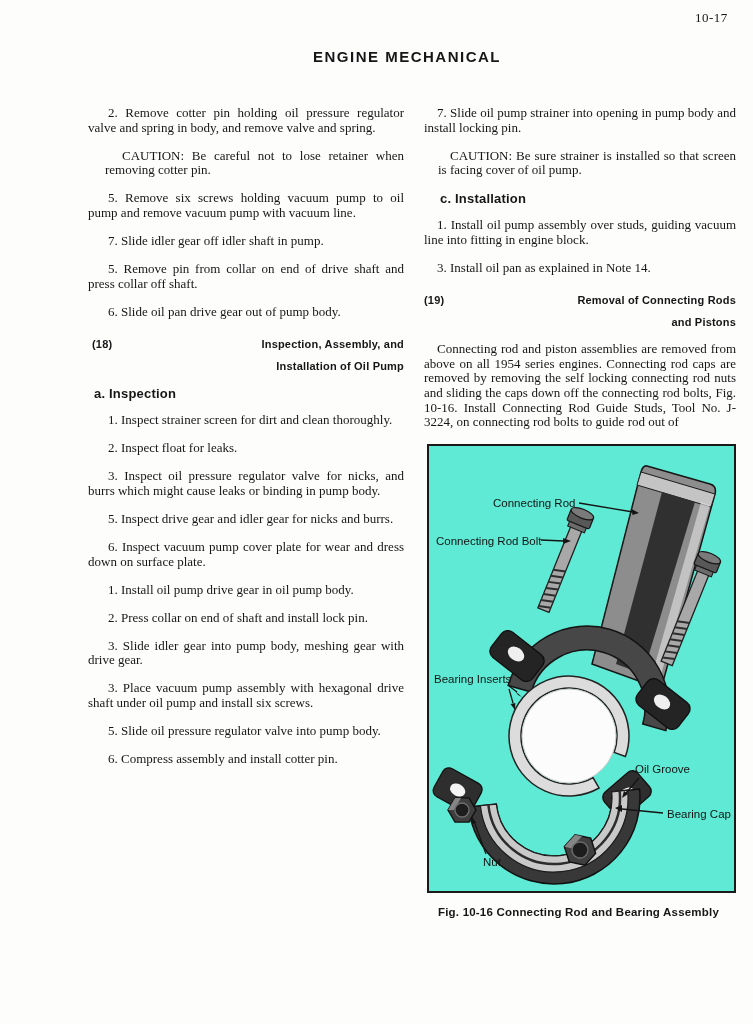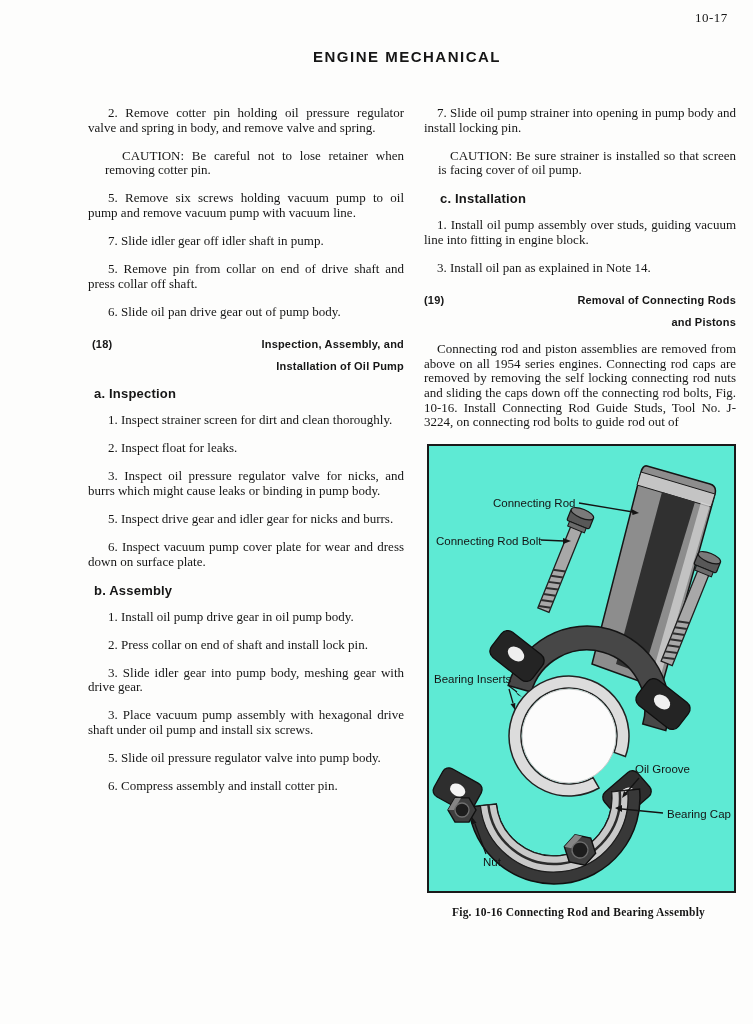--- a/index.html
+++ b/index.html
@@ -40,21 +40,21 @@
     font-family:"Liberation Sans", sans-serif;font-weight:bold;
     font-size:13px;line-height:15px;margin:2px 0 12px 6px;letter-spacing:.2px;
   }
   .col-right .h3{margin-left:16px;}
   .figure-box{
     margin:14px 0 0 3px;width:305px;height:445px;
     border:2px solid #1a1a1a;background:#5eead4;box-sizing:content-box;
   }
   .fig-caption{
     margin-top:13px;width:309px;text-align:center;
-    font-family:Liberation Serif, serif;font-weight:bold;
+    font-family:Liberation Sans, sans-serif;font-weight:bold;
     font-size:11.5px;letter-spacing:.2px;
   }
   svg text{
     font-family:"Liberation Sans", sans-serif;font-size:11.5px;fill:#141414;
   }
 </style>
 </head>
 <body>
 
 <div class="page-number">10-17</div>
@@ -74,21 +74,20 @@
     <span class="h2line">Installation of Oil Pump</span>
   </div>
 
   <div class="h3">a. Inspection</div>
   <p class="p">1. Inspect strainer screen for dirt and clean thoroughly.</p>
   <p class="p">2. Inspect float for leaks.</p>
   <p class="p">3. Inspect oil pressure regulator valve for nicks, and burrs which might cause leaks or binding in pump body.</p>
   <p class="p">5. Inspect drive gear and idler gear for nicks and burrs.</p>
   <p class="p">6. Inspect vacuum pump cover plate for wear and dress down on surface plate.</p>
 
-  <div class="h3">b. Assembly</div>
   <p class="p">1. Install oil pump drive gear in oil pump body.</p>
   <p class="p">2. Press collar on end of shaft and install lock pin.</p>
   <p class="p">3. Slide idler gear into pump body, meshing gear with drive gear.</p>
   <p class="p">3. Place vacuum pump assembly with hexagonal drive shaft under oil pump and install six screws.</p>
   <p class="p">5. Slide oil pressure regulator valve into pump body.</p>
   <p class="p">6. Compress assembly and install cotter pin.</p>
 </div>
 
 <div class="col col-right">
   <p class="p">7. Slide oil pump strainer into opening in pump body and install locking pin.</p>

